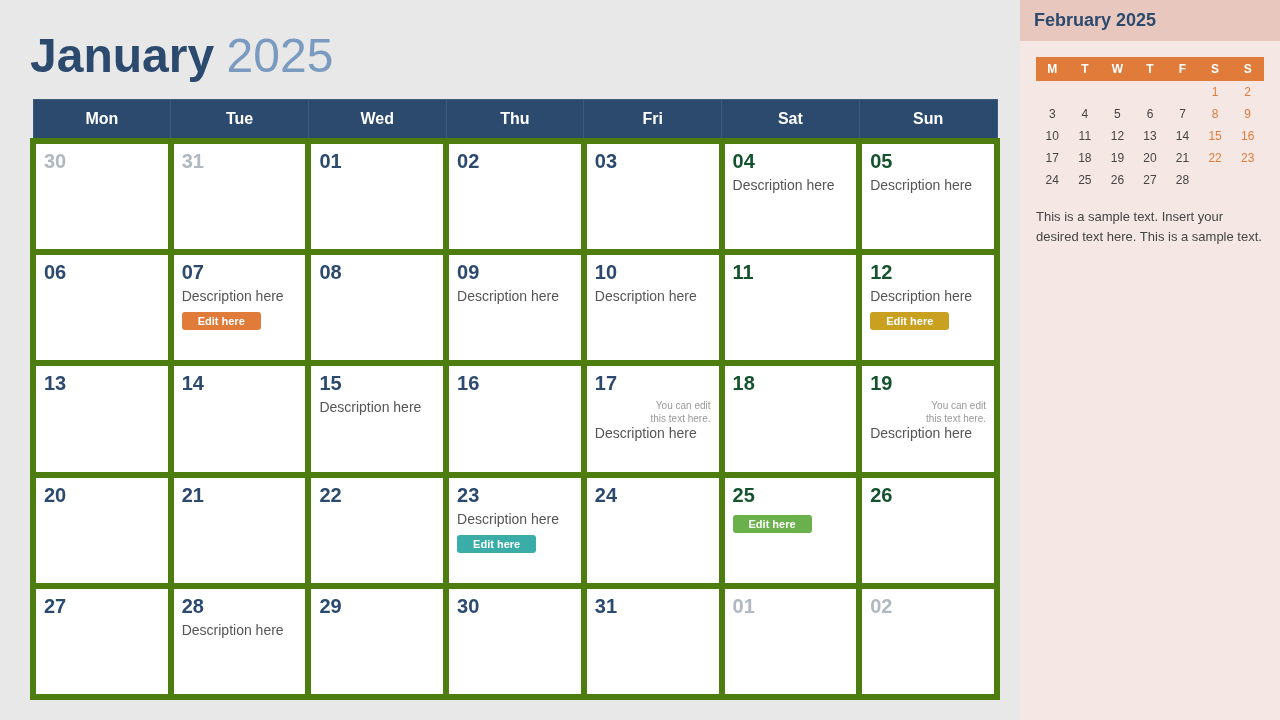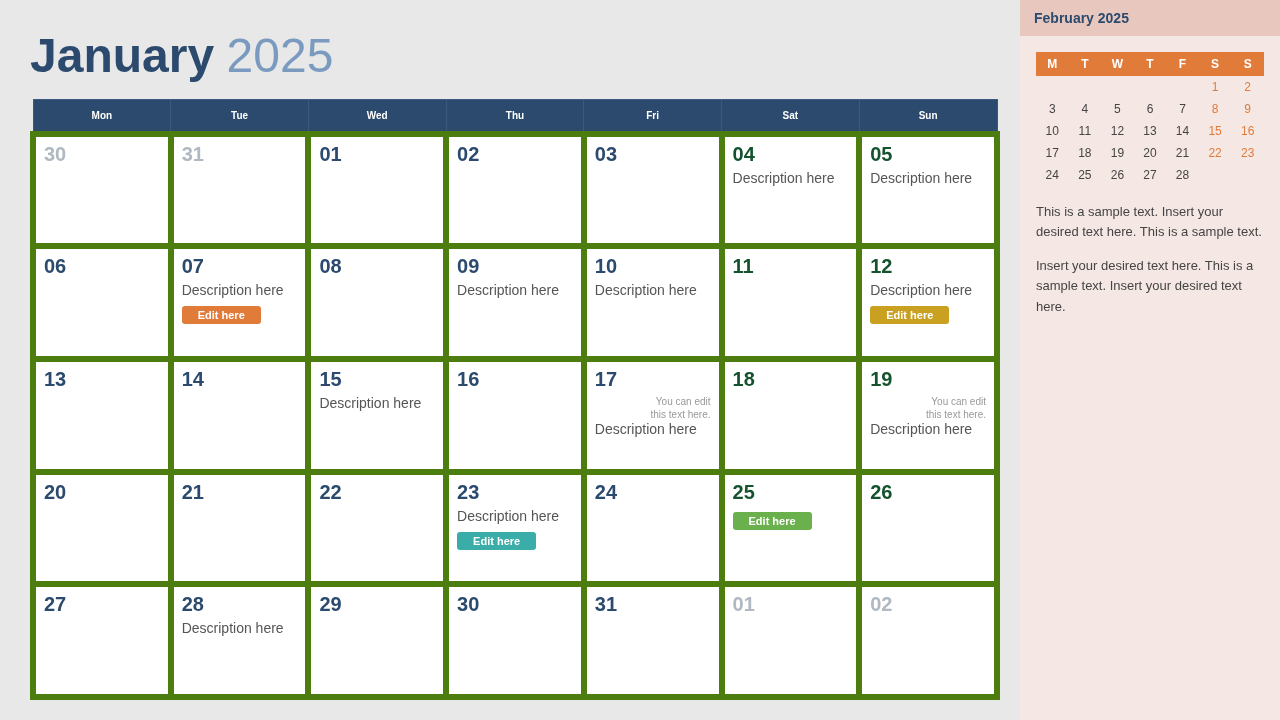--- a/index.html
+++ b/index.html
@@ -35,21 +35,21 @@
     }
     .calendar-table {
       flex: 1;
       border-collapse: collapse;
       width: 100%;
       border: 1.5px solid #b0b8c1;
     }
     .calendar-table thead tr th {
       background: #2b4a6e;
       color: #fff;
-      font-size: 10px;
+      font-size: 16px;
       font-weight: 600;
       text-align: center;
       padding: 10px 0;
       border: 1px solid #3a5a80;
     }
     .calendar-table tbody tr td {
       vertical-align: top;
       border: 6px solid #4d7c0f;
       padding: 6px 8px;
       background: #fff;
@@ -101,21 +101,21 @@
     
     .sidebar {
       width: 260px;
       background: #f5e8e4;
       display: flex;
       flex-direction: column;
       padding: 20px 16px;
     }
     .sidebar-title {
       background: #e8c8be;
-      font-size: 14px;
+      font-size: 18px;
       font-weight: 700;
       color: #2b4a6e;
       padding: 10px 14px;
       margin-bottom: 16px;
       margin-left: -16px;
       margin-right: -16px;
       margin-top: -20px;
     }
     
     .mini-cal {
@@ -347,14 +347,13 @@
           <td>25</td>
           <td>26</td>
           <td>27</td>
           <td>28</td>
           <td class="sat"></td>
           <td class="sun"></td>
         </tr>
       </tbody>
   </table>
   <p class="sidebar-text">This is a sample text. Insert your desired text here. This is a sample text.</p>
-  <p class="sidebar-text">Insert your desired text here. This is a sample text. Insert your desired text here.</p>
 </div>
 
 </body></html>

